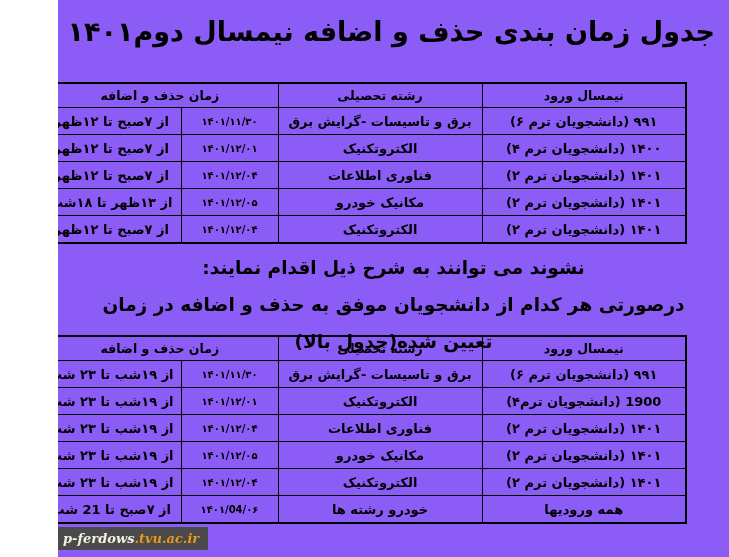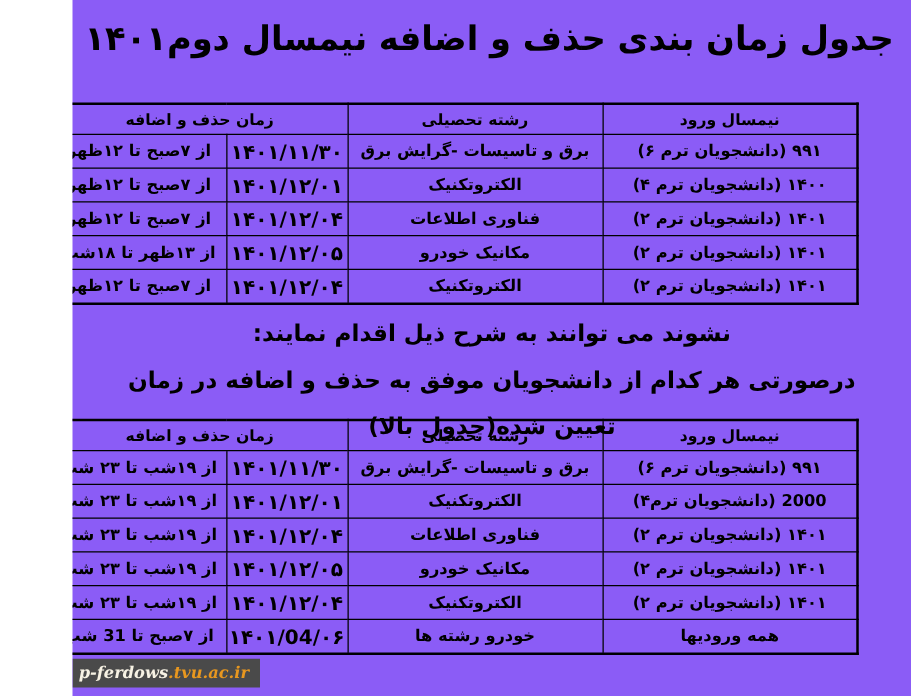--- a/index.html
+++ b/index.html
@@ -51,21 +51,21 @@
   }
   table.schedule thead th {
     height: 23px;
     font-size: 12.5px;
   }
   table.schedule tbody td {
     height: 26px;
     font-size: 13px;
     margin-left: 36px;
   }
-  table.schedule td.col-date { font-size: 16px; }
+  table.schedule td.col-date { font-size: 10px; }
   col.c-semester { width: 204px; }
   col.c-field    { width: 204px; }
   col.c-date     { width: 97px;  }
   col.c-time     { width: 140px; }
   .note {
     position: absolute;
     top: 249px;
     left: 18px;
     right: 18px;
     text-align: center;
@@ -165,21 +165,21 @@
       </tr>
     </thead>
     <tbody>
         <tr>
           <td class="col-semester">۹۹۱ (دانشجویان ترم ۶)</td>
           <td class="col-field">برق و تاسیسات -گرایش برق</td>
           <td class="col-date">۱۴۰۱/۱۱/۳۰</td>
           <td class="col-time">از ۱۹شب تا ۲۳ شب</td>
         </tr>
         <tr>
-          <td class="col-semester">2000 (دانشجویان ترم۴)</td>
+          <td class="col-semester">1900 (دانشجویان ترم۴)</td>
           <td class="col-field">الکتروتکنیک</td>
           <td class="col-date">۱۴۰۱/۱۲/۰۱</td>
           <td class="col-time">از ۱۹شب تا ۲۳ شب</td>
         </tr>
         <tr>
           <td class="col-semester">۱۴۰۱ (دانشجویان ترم ۲)</td>
           <td class="col-field">فناوری اطلاعات</td>
           <td class="col-date">۱۴۰۱/۱۲/۰۴</td>
           <td class="col-time">از ۱۹شب تا ۲۳ شب</td>
         </tr>
@@ -192,21 +192,21 @@
         <tr>
           <td class="col-semester">۱۴۰۱ (دانشجویان ترم ۲)</td>
           <td class="col-field">الکتروتکنیک</td>
           <td class="col-date">۱۴۰۱/۱۲/۰۴</td>
           <td class="col-time">از ۱۹شب تا ۲۳ شب</td>
         </tr>
         <tr>
           <td class="col-semester">همه ورودیها</td>
           <td class="col-field">خودرو رشته ها</td>
           <td class="col-date">۱۴۰۱/04/۰۶</td>
-          <td class="col-time">از ۷صبح تا 31 شب</td>
+          <td class="col-time">از ۷صبح تا 21 شب</td>
         </tr>
       </tbody>
   </table>
 
   <div class="watermark" style="background: rgb(74, 74, 74);">
     <span style="color: rgb(247, 242, 228);">p-ferdows</span><span style="color: rgb(232, 151, 31);">.tvu.ac.ir</span>
   </div>
 
 </div>
 

